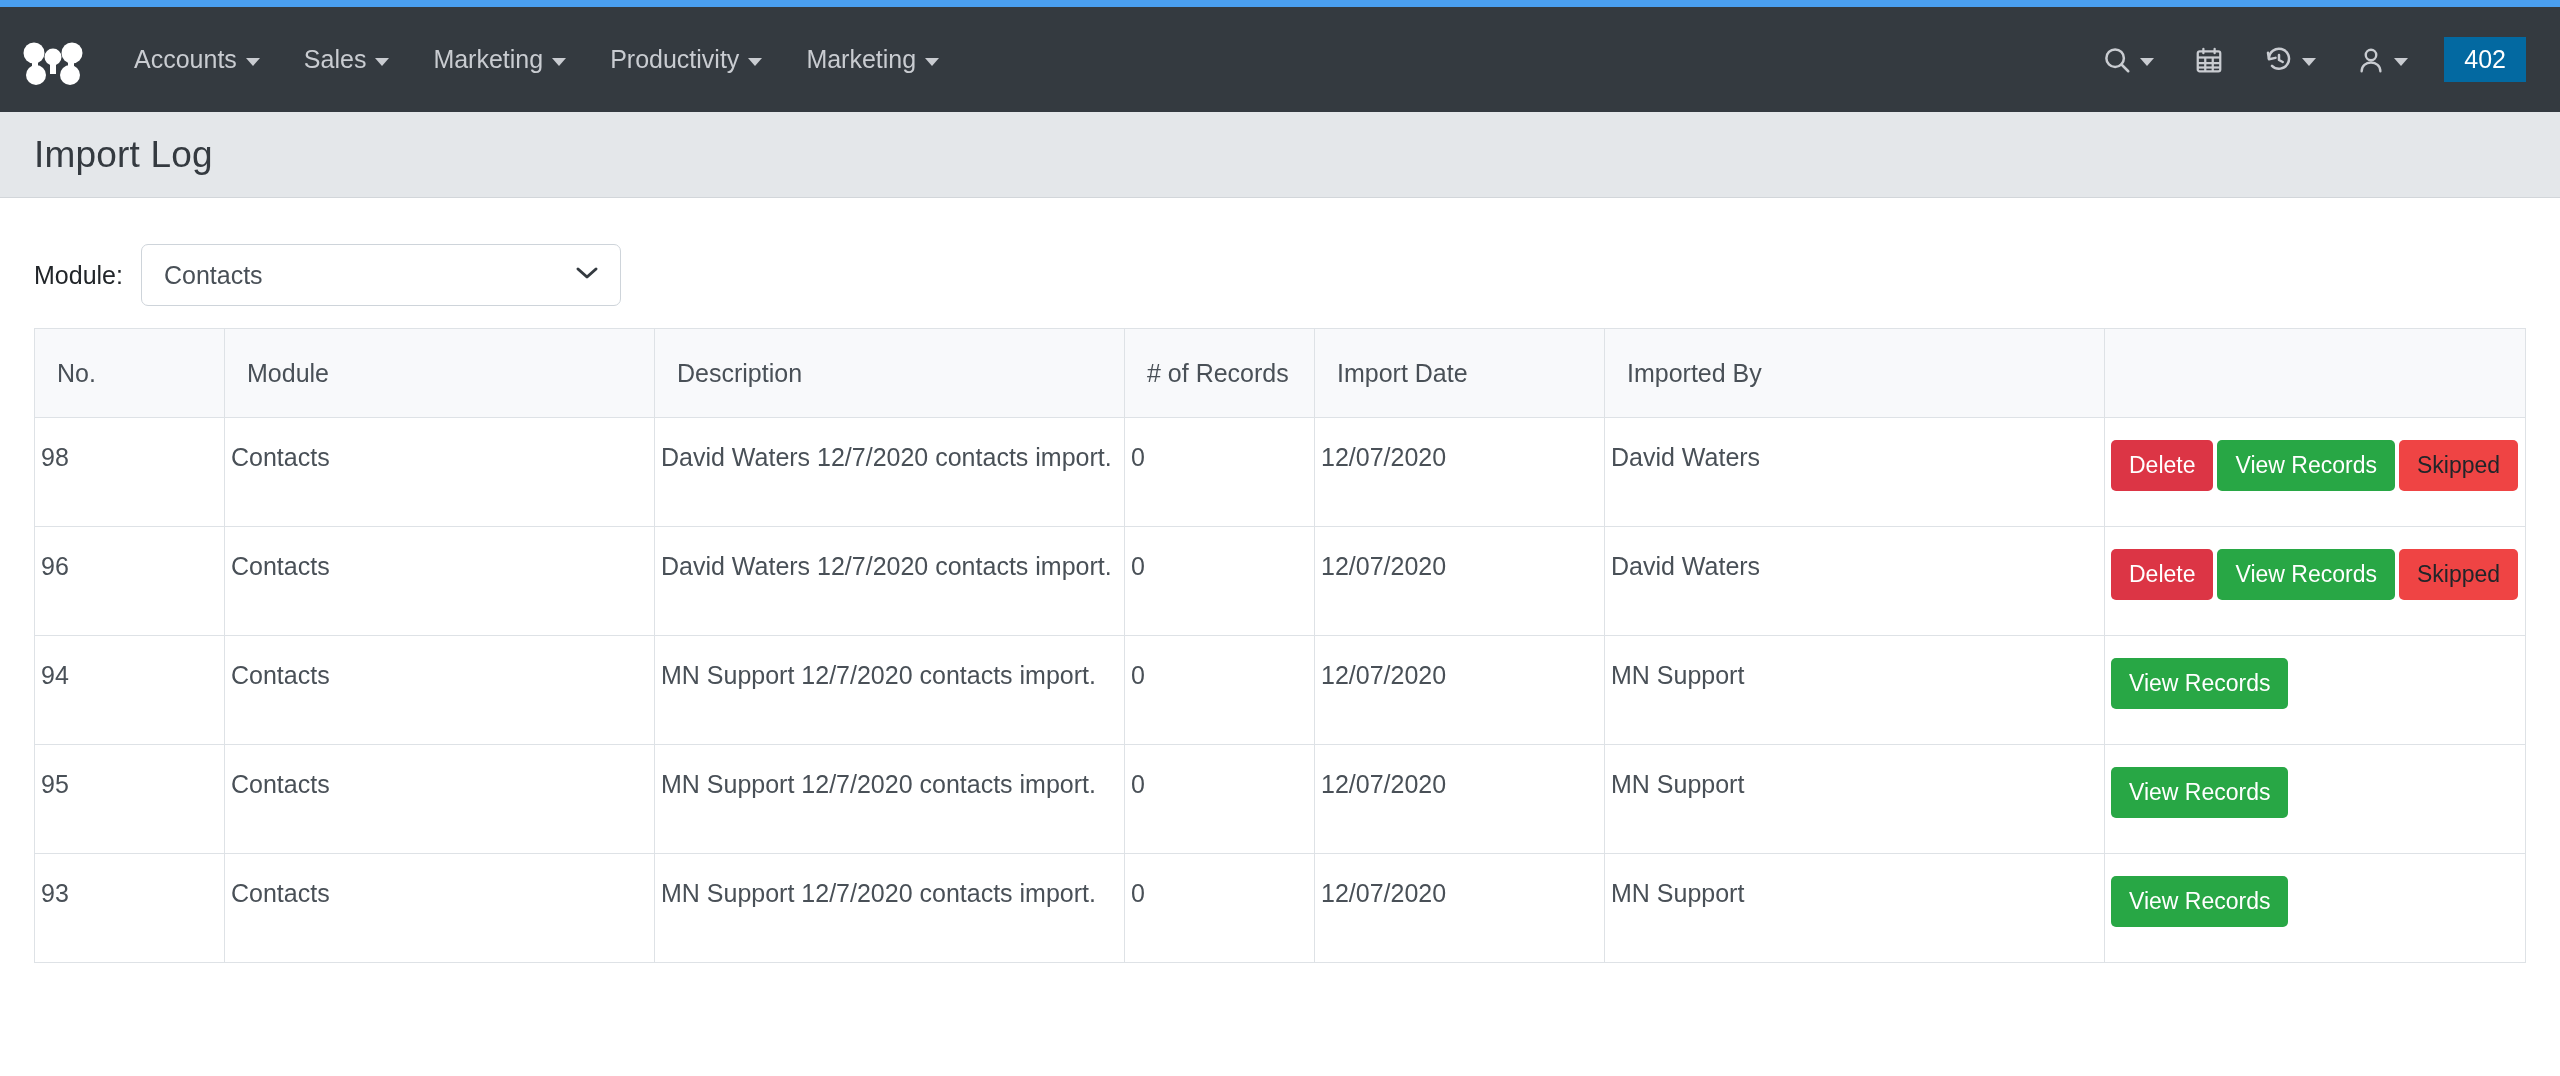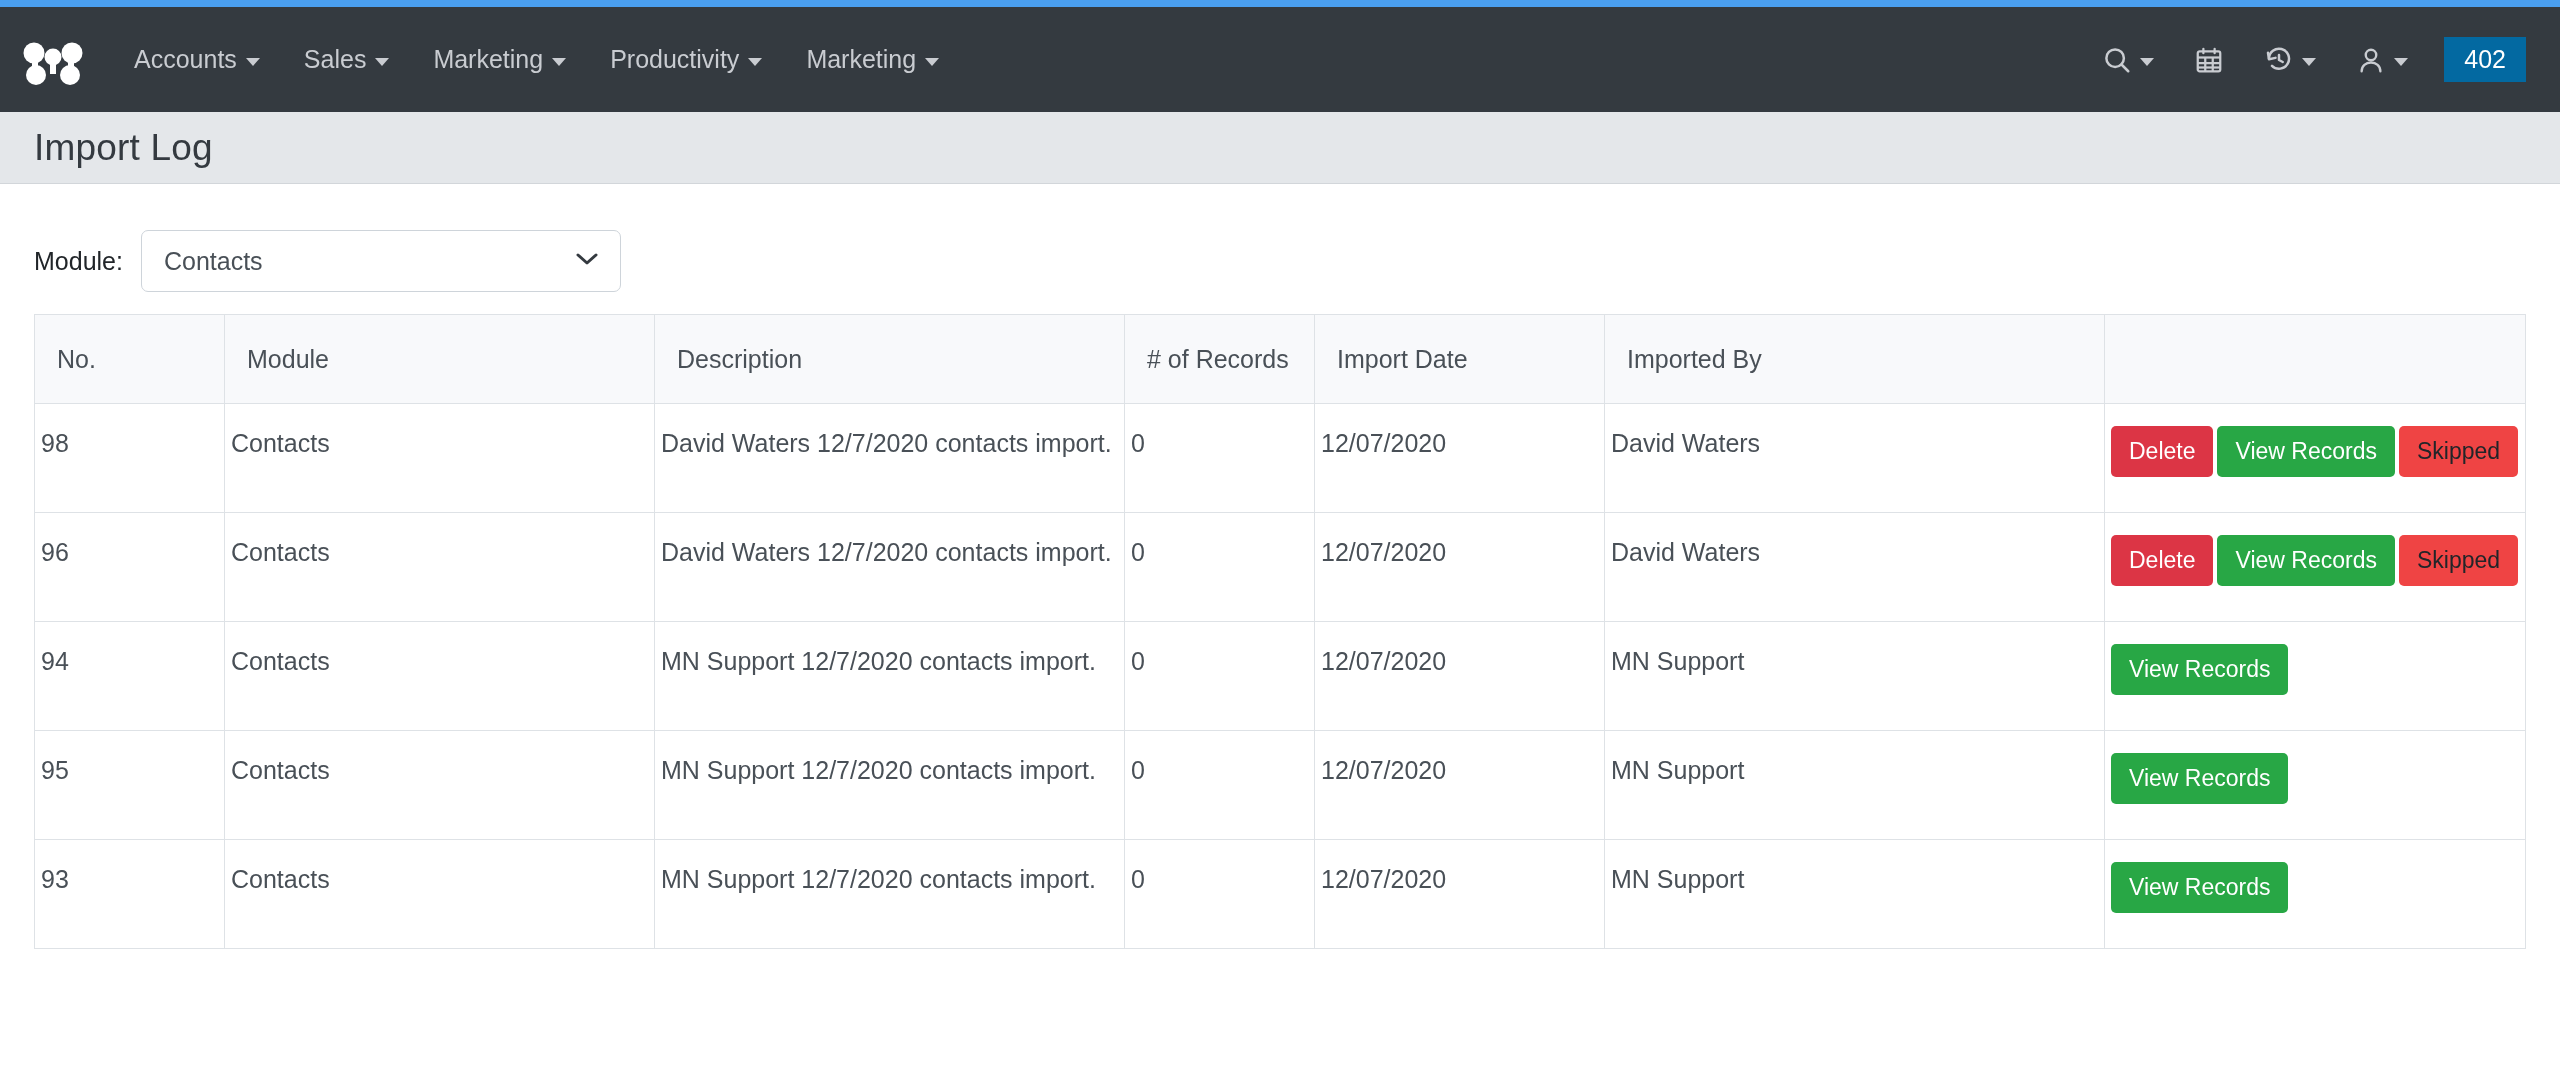--- a/index.html
+++ b/index.html
@@ -82,21 +82,21 @@
     margin-left: 16px;
     line-height: 1.15;
     cursor: pointer;
     white-space: nowrap;
     text-align: center;
   }
 
   
   .page-header {
     background: #e4e7ea;
-    height: 72px;
+    height: 86px;
     display: flex;
     align-items: center;
     padding: 0 34px;
     border-bottom: 1px solid #d2d6da;
   }
   .page-title {
     font-size: 37px;
     color: #343a40;
     font-weight: 400;
     letter-spacing: .2px;

